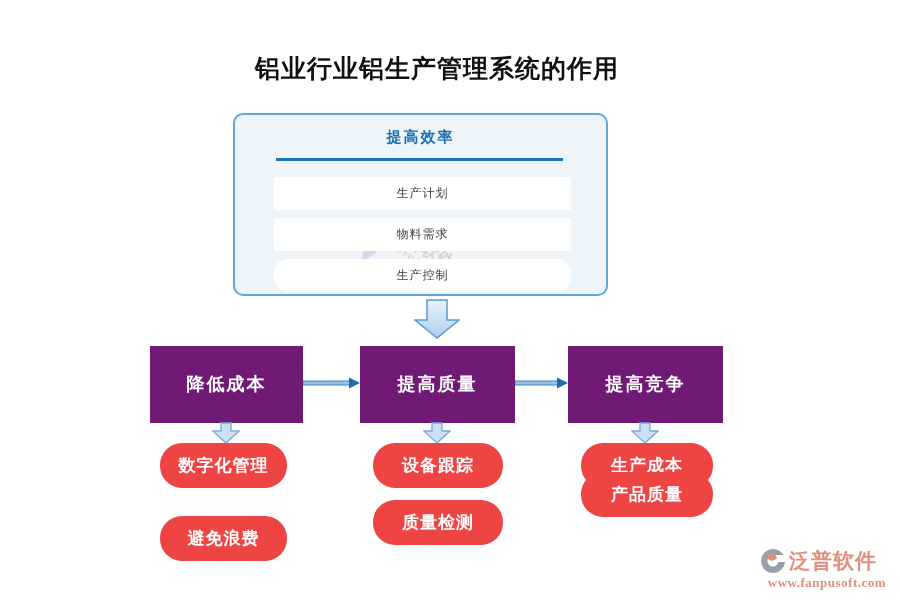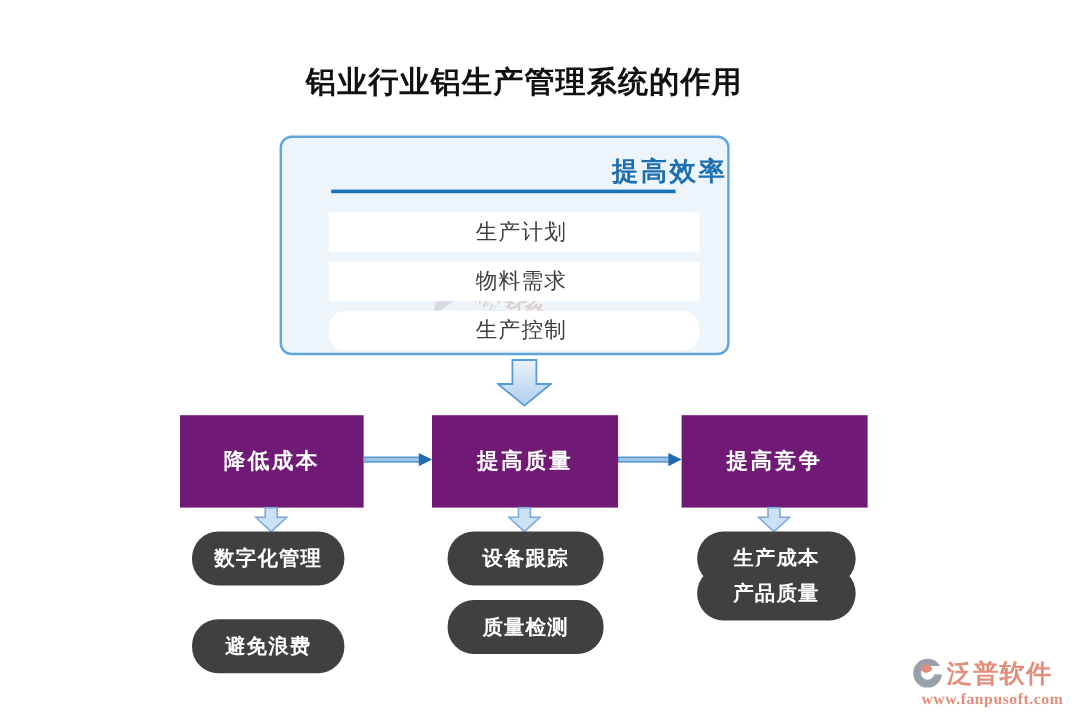--- a/index.html
+++ b/index.html
@@ -11,50 +11,50 @@
     position: absolute; left: 437px; top: 52px; transform: translateX(-50%);
     white-space: nowrap; font-size: 25px; font-weight: bold; color: #111111;
     letter-spacing: 1px;
   }
   .top-panel {
     position: absolute; left: 233px; top: 113px; width: 375px; height: 183px;
     background: #edf4fa; border: 2px solid #61a6d9; border-radius: 10px;
     box-sizing: border-box;
   }
   .panel-header {
-    position: absolute; top: 13px; left: 0; width: 100%; text-align: right;
-    font-size: 22px; font-weight: bold; color: #1c6fb0; letter-spacing: 2px;
+    position: absolute; top: 13px; left: 0; width: 100%; text-align: center;
+    font-size: 15px; font-weight: bold; color: #1c6fb0; letter-spacing: 2px;
   }
   .panel-underline {
     position: absolute; top: 43px; left: 41px; width: 287px; height: 3px;
     background: #1b72b6;
   }
   .panel-row {
     position: absolute; left: 39px; width: 297px; height: 33px;
     background: #ffffff; text-align: center; line-height: 33px;
-    font-size: 18px; color: #3d3d3d; letter-spacing: 1px; padding-left: 12px;
+    font-size: 12px; color: #3d3d3d; letter-spacing: 1px;
   }
   .watermark {
     position: absolute; left: 150px; top: 128px; transform: rotate(28deg);
     color: #bf9a86; opacity: 0.40; font-size: 17px; font-weight: bold;
     white-space: nowrap; pointer-events: none; line-height: 1.1;
   }
   .watermark .wm-sub { font-size: 8px; letter-spacing: 1px; display: block; }
   .wm-swoosh {
     position: absolute; left: 128px; top: 125px; width: 0; height: 0;
     border-left: 24px solid #a9a9b4; border-bottom: 26px solid transparent;
     opacity: 0.35; transform: rotate(10deg);
   }
   .main-box {
     position: absolute; top: 346px; height: 77px; background: #701a75;
     color: #ffffff; font-size: 18px; font-weight: bold; text-align: center;
     line-height: 77px; letter-spacing: 2px;
   }
   .sub-box {
-    position: absolute; height: 45px; background: #404040; border-radius: 22px;
+    position: absolute; height: 45px; background: #ef4444; border-radius: 22px;
     color: #ffffff; font-size: 17px; font-weight: bold; text-align: center;
     line-height: 45px; letter-spacing: 1px;
   }
   .arrow-abs { position: absolute; }
   .logo { position: absolute; left: 760px; top: 547px; width: 134px; }
   .logo-row { display: flex; align-items: center; }
   .logo-name {
     font-size: 21px; font-weight: bold; color: #e28e7c; letter-spacing: 1px;
     margin-left: 3px; white-space: nowrap;
   }

